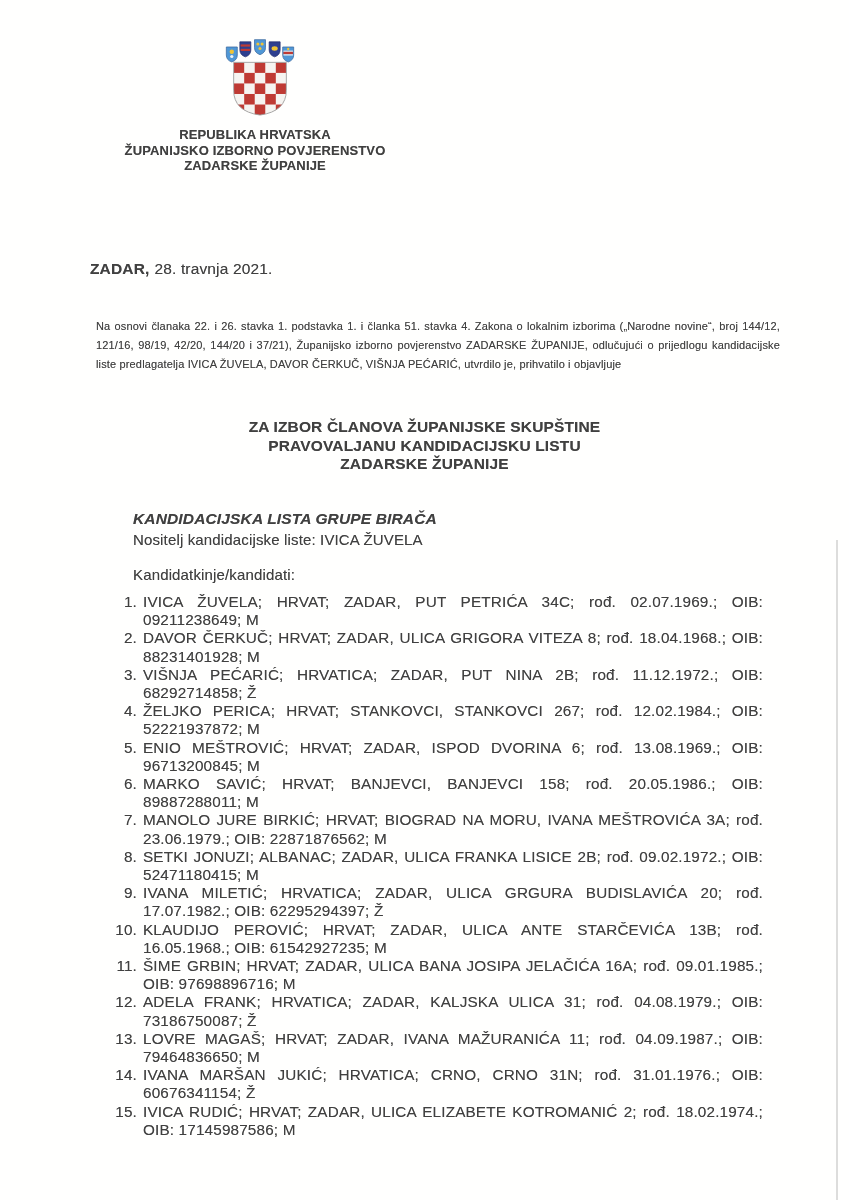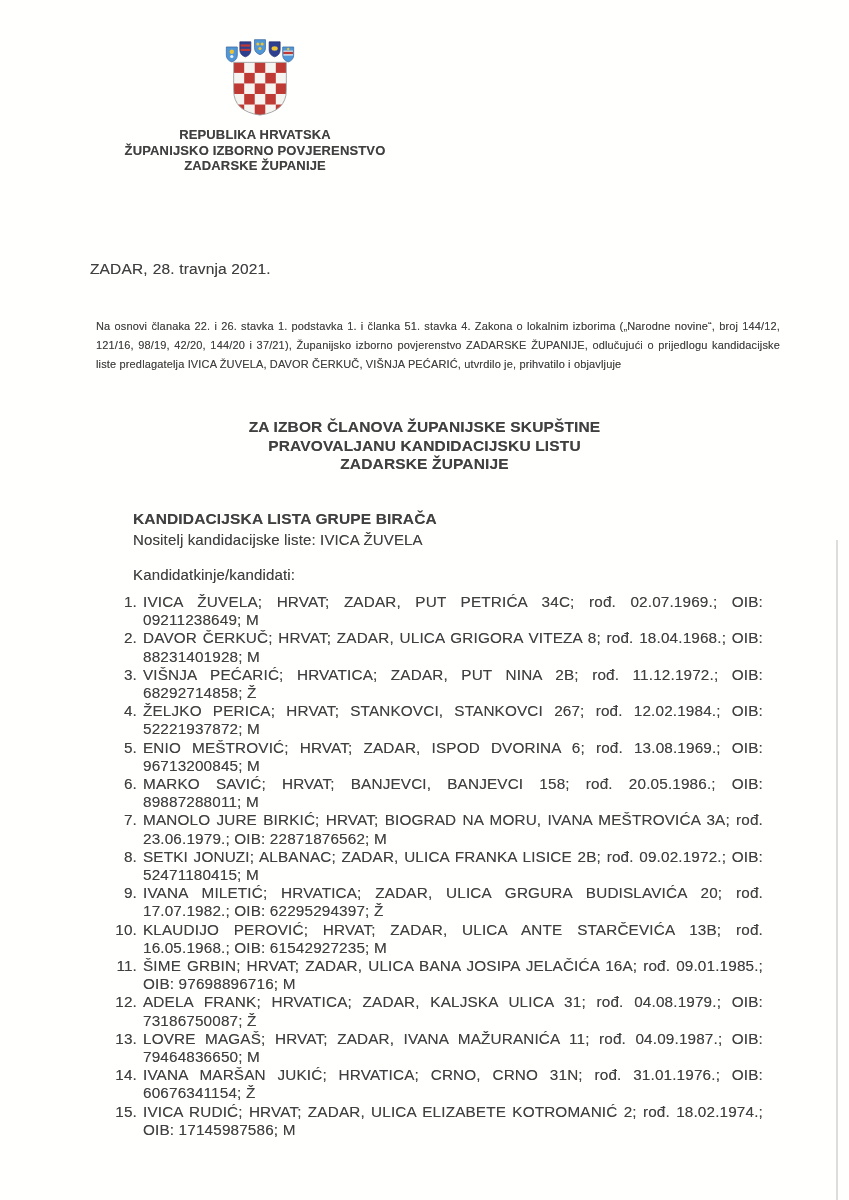--- a/index.html
+++ b/index.html
@@ -33,21 +33,21 @@
     font-size: 13px;
     line-height: 15.5px;
     white-space: nowrap;
   }
   .dateline {
     position: absolute;
     left: 90px;
     top: 260px;
     font-size: 15.5px;
   }
-  .dateline .city { font-weight: normal; }
+  .dateline .city { font-weight: bold; }
   .dateline .date { margin-left: 5px; }
   .intro {
     position: absolute;
     left: 88px;
     top: 309px;
     width: 684px;
     margin: 8px;
     font-size: 11px;
     line-height: 19px;
     text-align: justify;
@@ -61,20 +61,21 @@
     font-weight: bold;
     font-size: 15.5px;
     line-height: 18.5px;
   }
   .list-heading {
     position: absolute;
     left: 133px;
     top: 510px;
     font-weight: bold;
     font-size: 15.5px;
+    font-style: italic;
   }
   .list-holder {
     position: absolute;
     left: 133px;
     top: 531px;
     font-size: 15px;
   }
   .cand-label {
     position: absolute;
     left: 133px;

